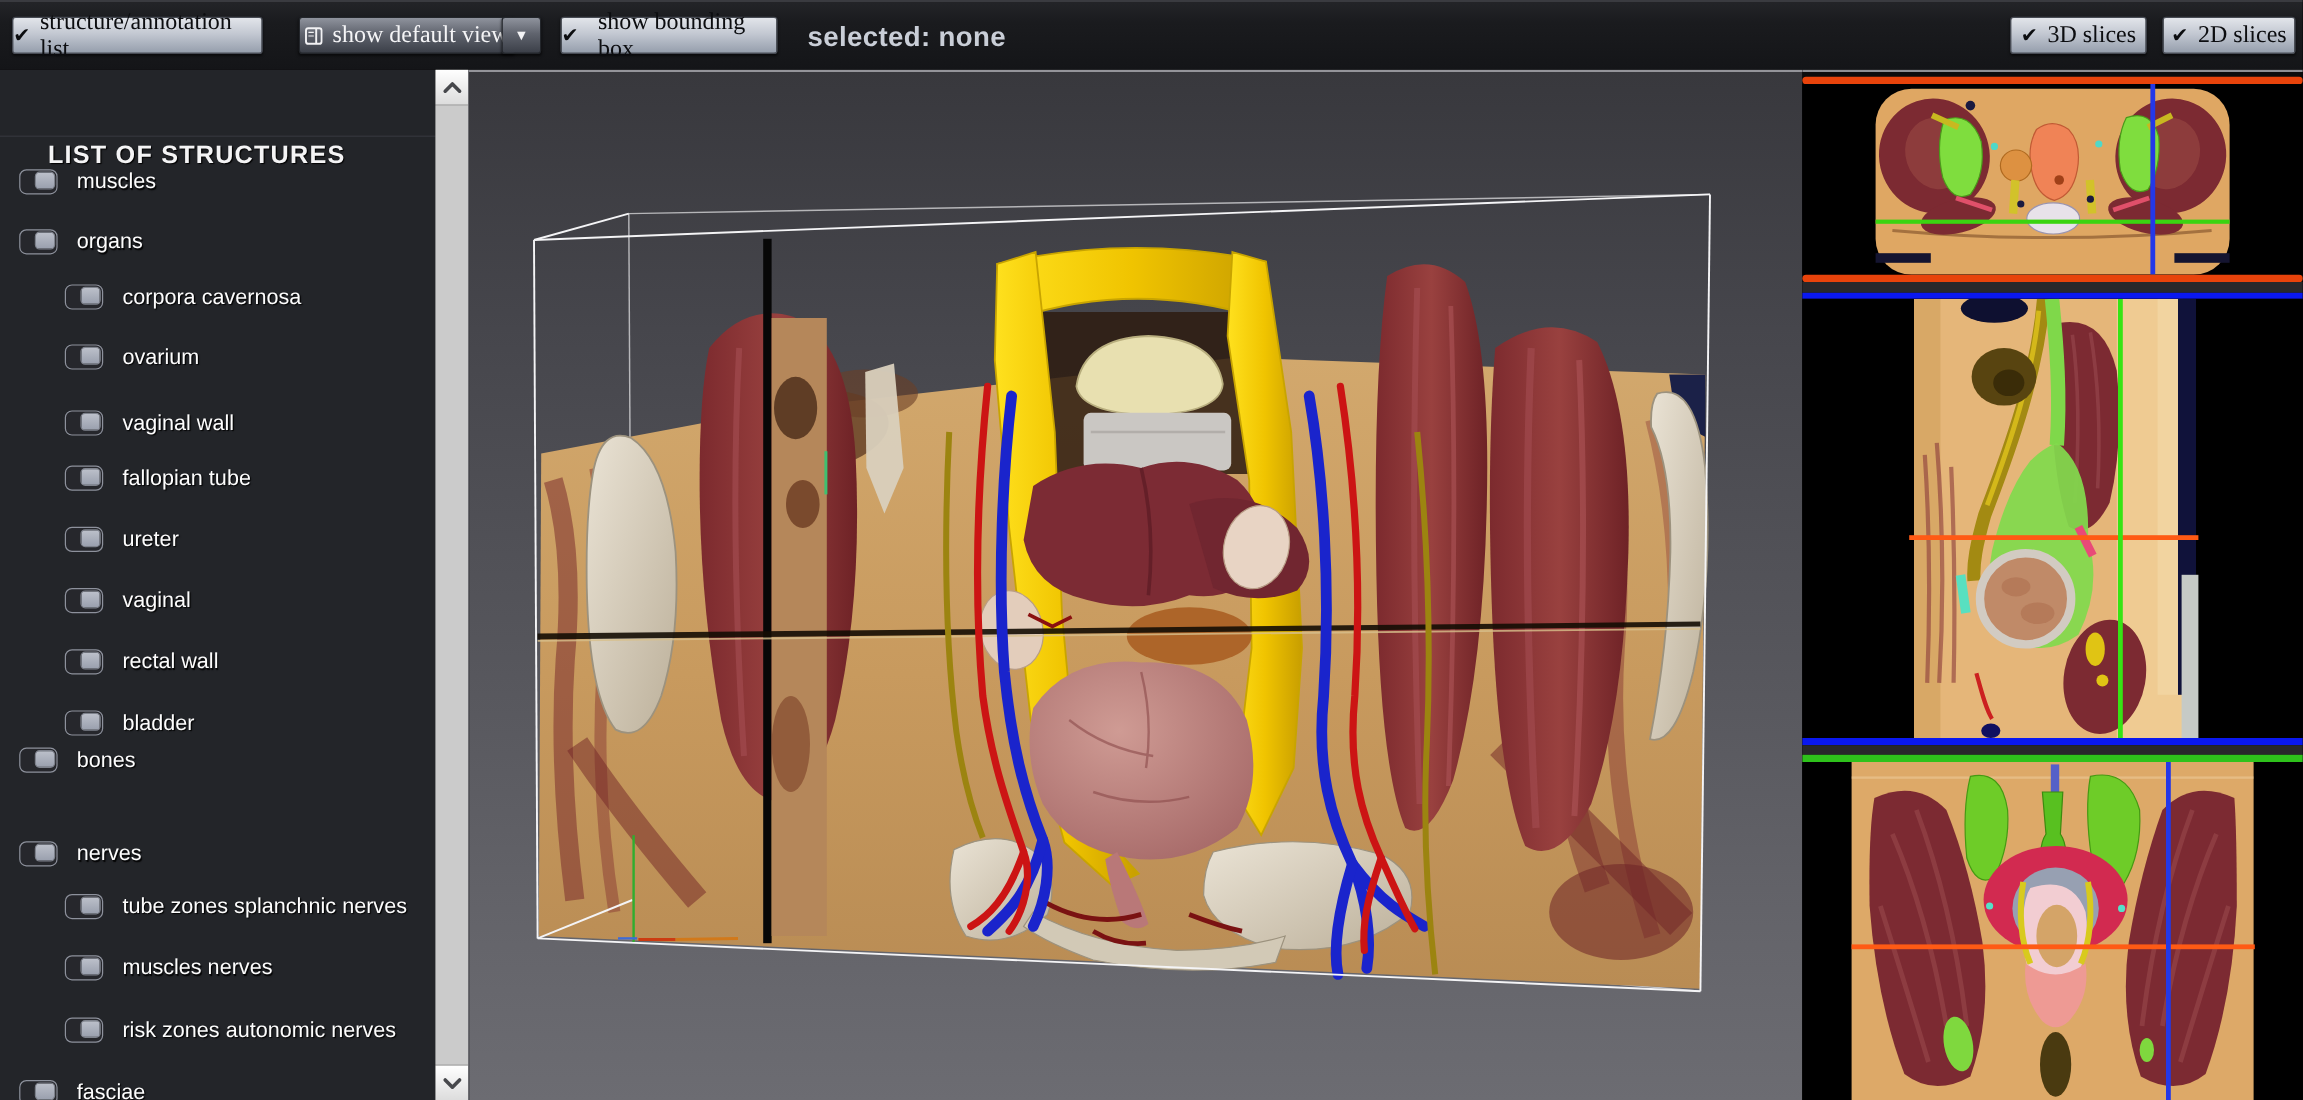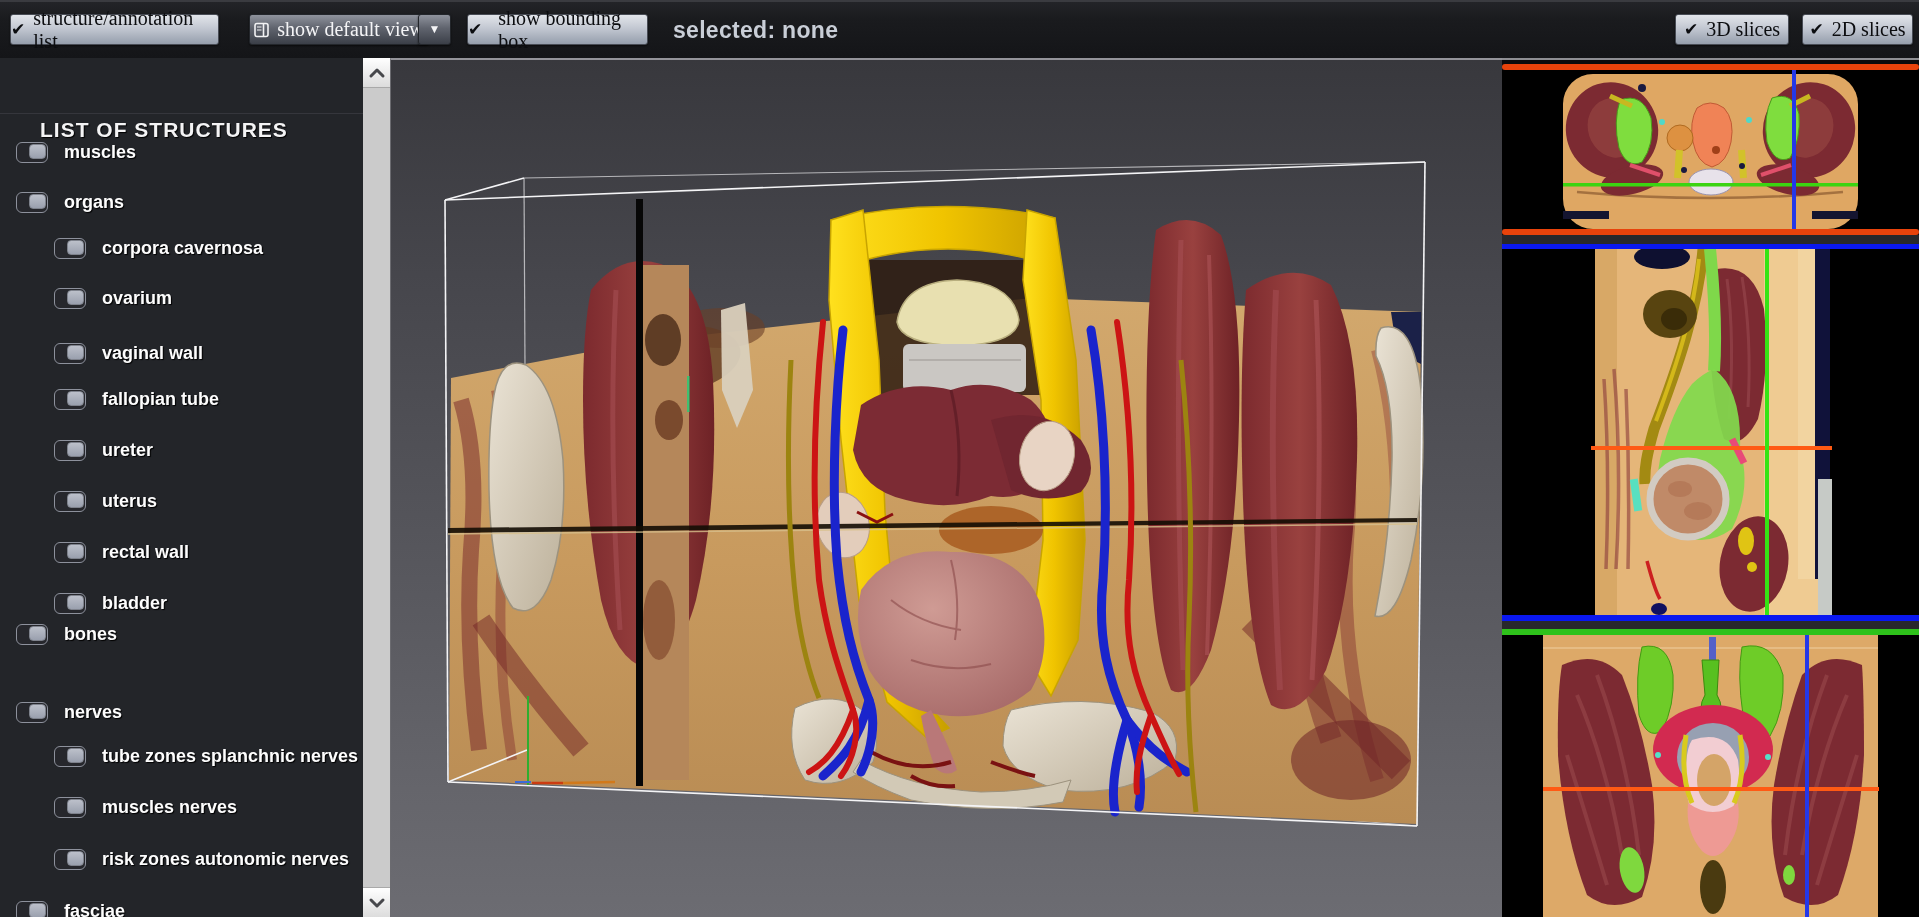--- a/index.html
+++ b/index.html
@@ -24,21 +24,21 @@
   .selected-status{position:absolute;left:673px;top:15px;font-weight:bold;
           font-size:23px;color:#c9ced7;letter-spacing:.3px;}
   .caret{font-size:12px;}
 
   
   .sidebar{position:absolute;left:0;top:58px;width:363px;height:859px;
            background:#232529;overflow:hidden;}
   .sb-title{position:absolute;left:40px;top:26px;font-size:21px;font-weight:bold;
             color:#f4f4f5;letter-spacing:1px;text-shadow:1px 1px 1px #000;margin-top:34px;}
   .sb-sep{position:absolute;left:0;top:55px;width:363px;height:1px;background:#35363c;}
-  .row{position:absolute;display:flex;align-items:flex-end;height:24px;font-weight:bold;}
+  .row{position:absolute;display:flex;align-items:center;height:24px;}
   .row.lvl0{left:16px;}
   .row.lvl1{left:30px;margin-left:24px;}
   .toggle{width:30px;height:19px;border:1px solid #8d919c;border-radius:6px;
           background:#26272c;position:relative;flex:0 0 auto;cursor:pointer;}
   .knob{position:absolute;right:1px;top:1px;width:17px;height:15px;border-radius:4px;
         background:linear-gradient(#bcc0ca,#9aa0ae);border:1px solid #7e828c;box-sizing:border-box;}
   .row .lbl{margin-left:16px;color:#fdfdfd;font-size:18px;white-space:nowrap;
             text-shadow:1px 1px 1px #000;}
 
   
@@ -145,21 +145,21 @@
   <div class="row lvl1" style="top:379px">
       <span class="toggle">
         <span class="knob"></span>
       </span>
       <span class="lbl">ureter</span>
     </div>
   <div class="row lvl1" style="top:430px">
       <span class="toggle">
         <span class="knob"></span>
       </span>
-      <span class="lbl">uterus</span>
+      <span class="lbl">vaginal</span>
     </div>
   <div class="row lvl1" style="top:481px">
       <span class="toggle">
         <span class="knob"></span>
       </span>
       <span class="lbl">rectal wall</span>
     </div>
   <div class="row lvl1" style="top:532px">
       <span class="toggle">
         <span class="knob"></span>

